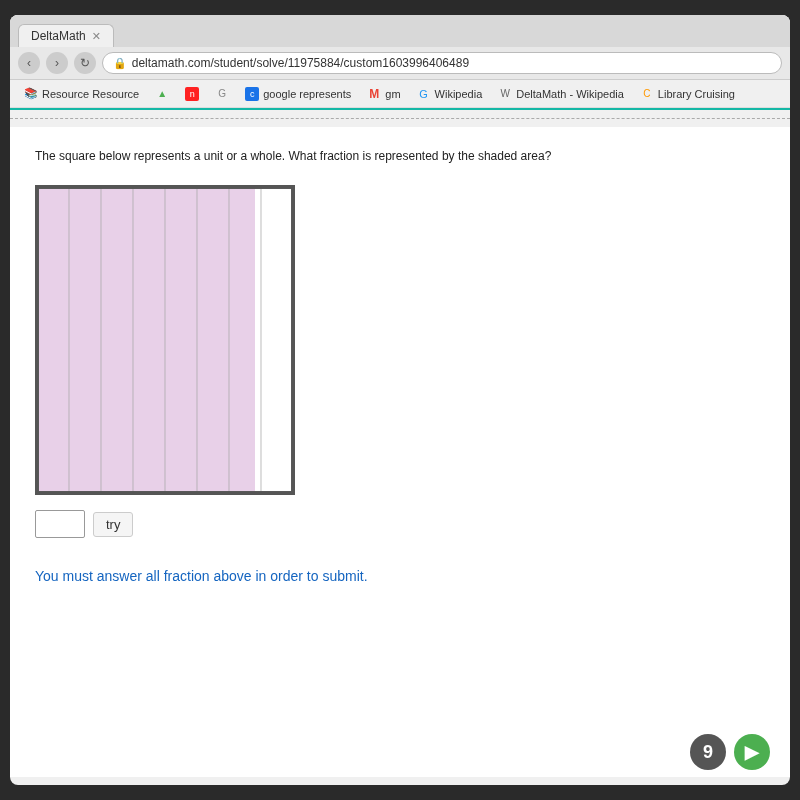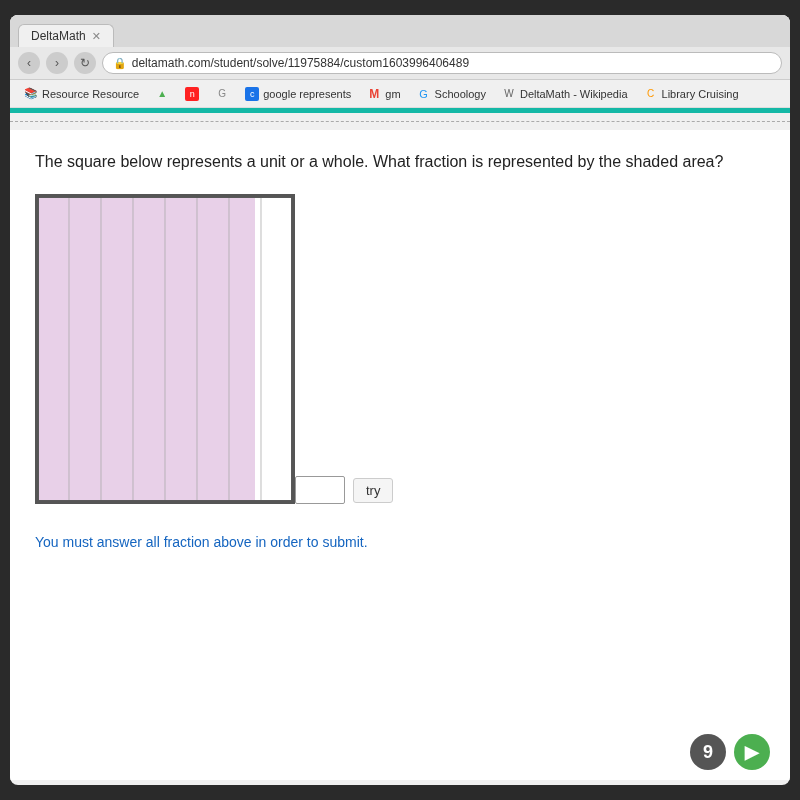--- a/index.html
+++ b/index.html
@@ -18,21 +18,21 @@
       margin: 15px auto;
       background: #f0f0f0;
       border-radius: 8px;
       overflow: hidden;
       position: relative;
     }
 
     
     .browser-chrome {
       background: #e8e8e8;
-      border-bottom: 5px solid #14b8a6;
+      border-bottom: 2px solid #14b8a6;
     }
 
     .tab-bar {
       display: flex;
       align-items: flex-end;
       padding: 6px 8px 0;
       background: #d8d8d8;
       height: 32px;
     }
 
@@ -141,31 +141,31 @@
 
     
     .page-content {
       background: white;
       padding: 20px 25px;
       height: calc(100% - 120px);
       overflow-y: auto;
     }
 
     .question-text {
-      font-size: 16px;
+      font-size: 12px;
       color: #222;
       line-height: 1.5;
       margin-bottom: 20px;
       max-width: 700px;
     }
 
     .diagram-container {
       display: flex;
-      flex-direction: row;
-      align-items: flex-end;
+      flex-direction: column;
+      align-items: flex-start;
       margin: 10px 0 20px;
     }
 
     .unit-square {
       width: 260px;
       height: 310px;
       border: 2px solid #555;
       position: relative;
       background: white;
       overflow: hidden;
@@ -293,21 +293,21 @@
       <div class="bookmark-item">
         <span class="bm-icon" style="background:#1a73e8; color:white; border-radius:2px; font-size:9px;">c</span>
         <span>google represents</span>
       </div>
       <div class="bookmark-item">
         <span class="bm-icon" style="color:#ea4335; font-weight:bold; font-size:12px;">M</span>
         <span>gm</span>
       </div>
       <div class="bookmark-item">
         <span class="bm-icon" style="color:#2196F3; font-size:11px;">G</span>
-        <span>Schoology</span>
+        <span>Wikipedia</span>
       </div>
       <div class="bookmark-item">
         <span class="bm-icon" style="color:#666;">W</span>
         <span>DeltaMath - Wikipedia</span>
       </div>
       <div class="bookmark-item">
         <span class="bm-icon" style="color:#ff9800;">C</span>
         <span>Library Cruising</span>
       </div>
     </div>

